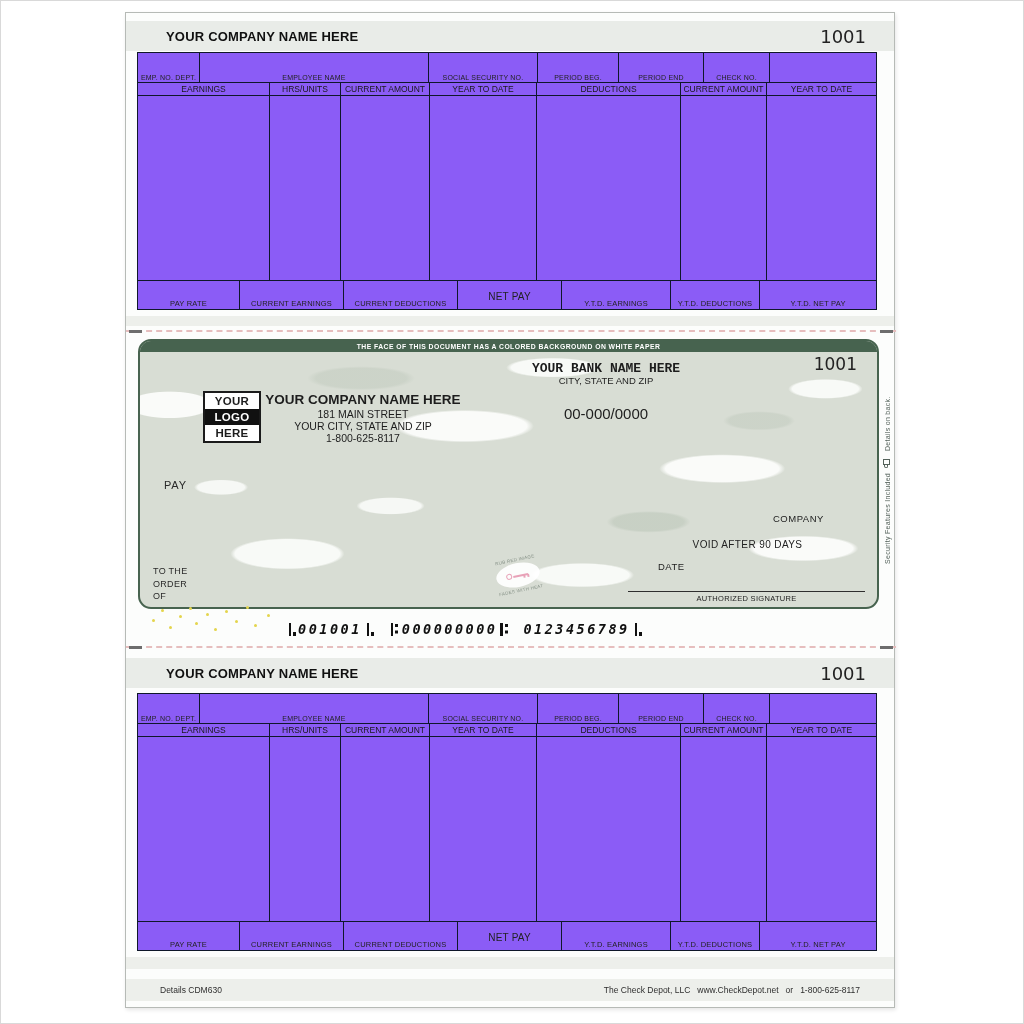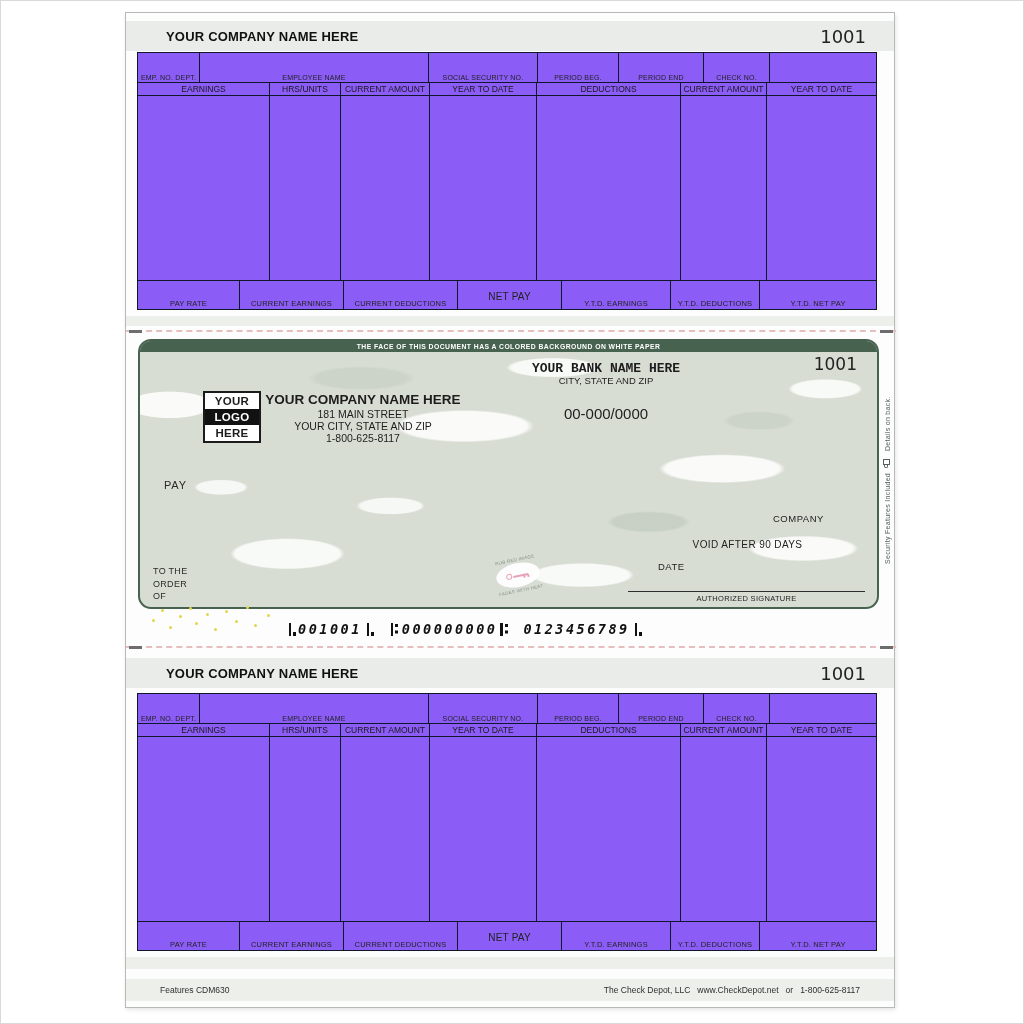--- a/index.html
+++ b/index.html
@@ -402,21 +402,21 @@
             </div>
           <div class="c w6">
               <span class="lbl" style="font-size:7.5px">Y.T.D. NET PAY</span>
             </div>
         </div>
       </div>
       <div class="strip" style="top:944px;height:12px"></div>
     </section>
 
     <div class="footer">
-      <span>Features CDM630</span>
+      <span>Details CDM630</span>
       <span class="right">
         <span>The Check Depot, LLC</span>
         <span>www.CheckDepot.net</span>
         <span>or</span>
         <span>1-800-625-8117</span>
       </span>
     </div>
 
   </div>
 </div>

